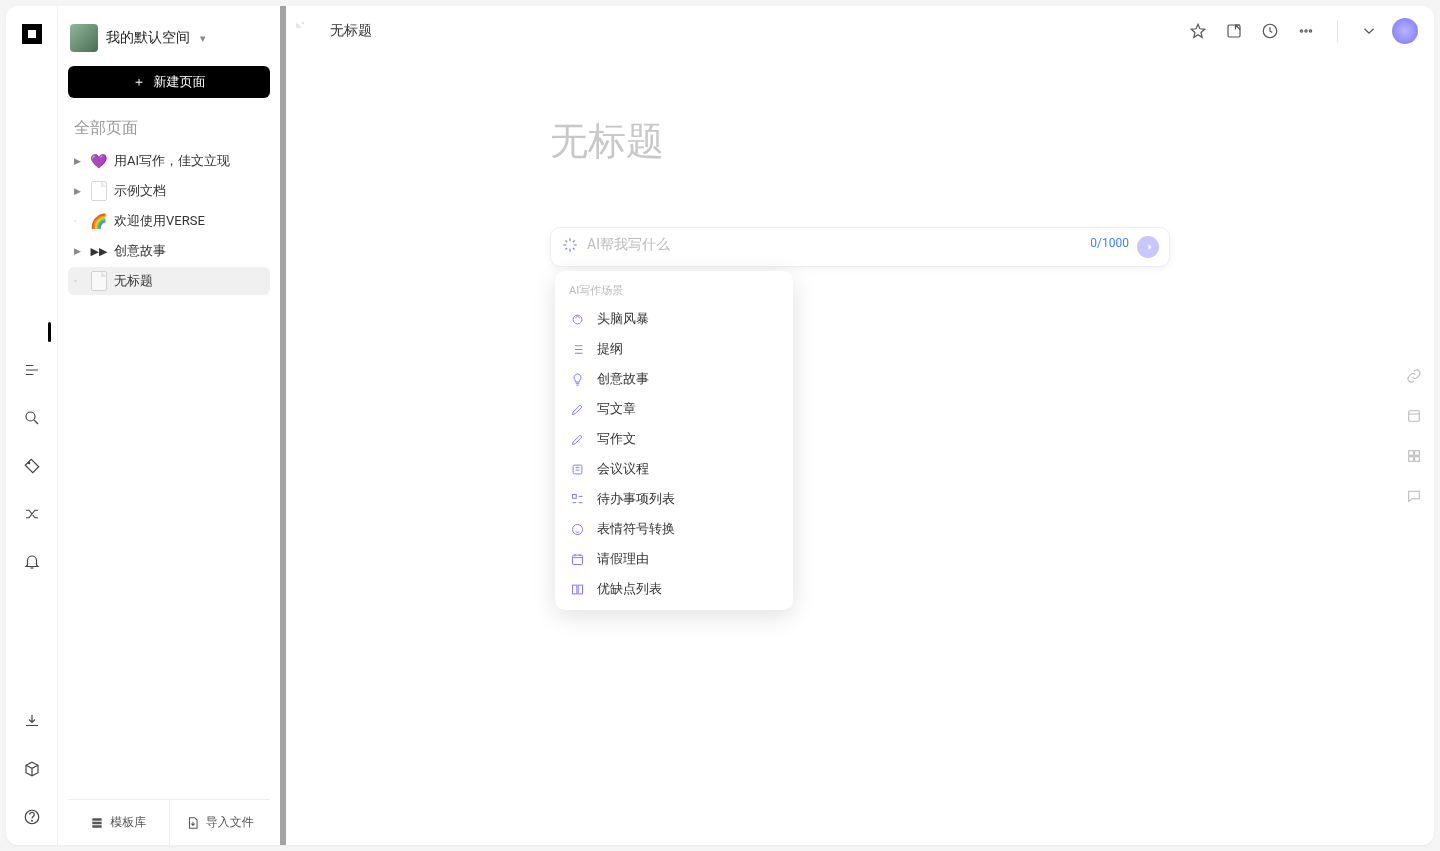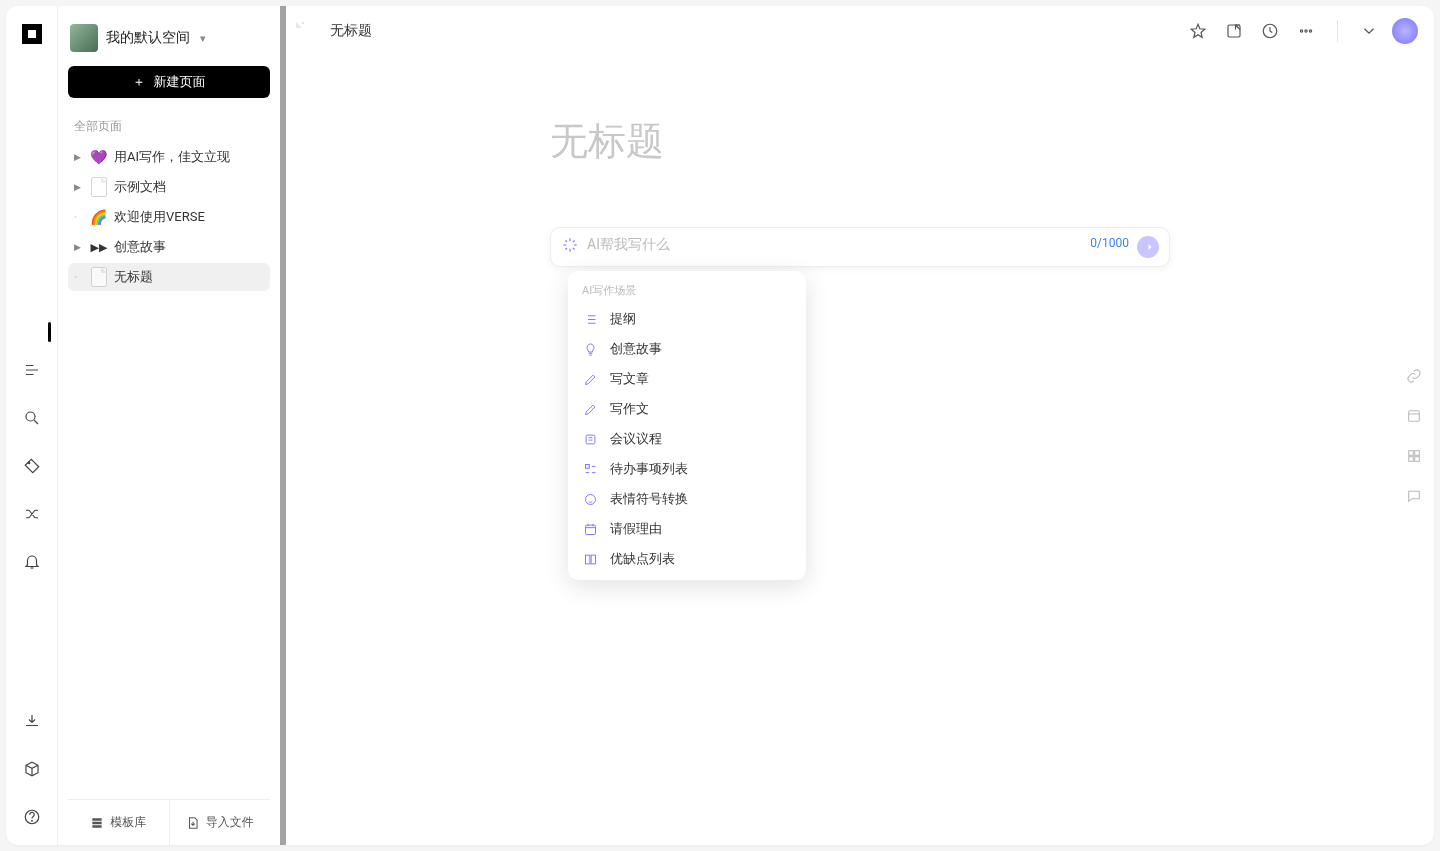--- a/index.html
+++ b/index.html
@@ -12,21 +12,21 @@
 .rail-btn { width:20px; height:20px; display:flex; align-items:center; justify-content:center; color:#555; cursor:pointer; }
 .rail-btn svg { width:18px; height:18px; stroke:#444; fill:none; stroke-width:1.6; }
 .rail-sep { position:absolute; left:48px; top:322px; width:3px; height:20px; background:#000; border-radius:2px; }
 
 .sidebar { width:228px; display:flex; flex-direction:column; padding:14px 10px 0 10px; border-right:6px solid #a3a3a3; }
 .workspace { display:flex; align-items:center; gap:8px; padding:4px 2px 14px 2px; cursor:pointer; }
 .ws-avatar { width:28px; height:28px; border-radius:4px; background:linear-gradient(135deg,#8fb89a,#4a6b52); }
 .ws-name { font-size:14px; color:#222; font-weight:500; }
 .ws-chev { color:#888; font-size:11px; margin-left:2px; }
 .new-page { background:#000; color:#fff; border:none; border-radius:6px; height:32px; display:flex; align-items:center; justify-content:center; gap:8px; font-size:13px; cursor:pointer; margin:0 0 18px 0; }
-.section-label { font-size:12px; color:#999; padding:2px 6px 8px 6px; }
+.section-label { font-size:16px; color:#999; padding:2px 6px 8px 6px; }
 .tree { list-style:none; display:flex; flex-direction:column; gap:2px; }
 .tree li { display:flex; align-items:center; gap:6px; padding:5px 6px; border-radius:6px; font-size:13px; color:#333; cursor:pointer; }
 .tree li.active { background:#f0f0f0; font-weight:500; }
 .tree .caret { width:10px; font-size:9px; color:#888; }
 .tree .emoji { width:18px; font-size:14px; text-align:center; }
 .tree .pageicon { width:18px; height:18px; opacity:0.6; display:inline-flex; align-items:center; justify-content:center; }
 .trash { font-size:12px; color:#999; padding:10px 6px; cursor:pointer; }
 .sidebar-footer { margin-top:auto; display:flex; border-top:1px solid #eee; }
 .sb-foot-btn { flex:1; display:flex; align-items:center; justify-content:center; gap:6px; font-size:12px; color:#555; padding:14px 0; cursor:pointer; }
 .sb-foot-btn:first-child { border-right:1px solid #eee; }
@@ -47,21 +47,21 @@
 .ai-wrap { width:620px; position:relative; }
 .ai-input { display:flex; align-items:flex-start; background:#fff; border:1px solid #eee; border-radius:10px; padding:8px 10px; box-shadow:0 2px 8px rgba(0,0,0,0.05); gap:8px; }
 .ai-icon { color:#7b73ff; }
 .ai-icon svg { width:18px; height:18px; stroke:#7b73ff; fill:none; stroke-width:1.5; }
 .ai-input input { flex:1; border:none; outline:none; font-size:14px; color:#333; background:transparent; }
 .ai-input input::placeholder { color:#bbb; }
 .ai-count { font-size:12px; color:#3b82f6; }
 .ai-send { width:22px; height:22px; border-radius:50%; background:#c9c6ff; display:flex; align-items:center; justify-content:center; }
 .ai-send svg { width:12px; height:12px; fill:#fff; }
 
-.ai-menu { position:absolute; top:44px; left:18px; width:238px; background:#fff; border-radius:10px; box-shadow:0 6px 24px rgba(0,0,0,0.12); padding:10px 0 6px 0; }
+.ai-menu { position:absolute; top:44px; left:5px; width:238px; background:#fff; border-radius:10px; box-shadow:0 6px 24px rgba(0,0,0,0.12); padding:10px 0 6px 0; }
 .ai-menu-head { font-size:11px; color:#bbb; padding:2px 14px 6px 14px; }
 .ai-menu-list { list-style:none; }
 .ai-menu-list li { display:flex; align-items:center; gap:12px; padding:6px 14px; font-size:13px; color:#333; cursor:pointer; }
 .mi-icon { width:16px; height:16px; display:flex; align-items:center; justify-content:center; color:#7b73ff; }
 .mi-icon svg { width:15px; height:15px; stroke:#7b73ff; fill:none; stroke-width:1.5; }
 
 .right-rail { position:absolute; right:10px; top:360px; display:flex; flex-direction:column; gap:20px; }
 .right-rail div { width:20px; height:20px; display:flex; align-items:center; justify-content:center; color:#bbb; cursor:pointer; }
 .right-rail svg { width:16px; height:16px; stroke:#bbb; fill:none; stroke-width:1.6; }
 
@@ -240,20 +240,29 @@
               </svg>
             </span>
         </div>
 
         <div class="ai-menu">
           <div class="ai-menu-head">AI写作场景</div>
           <ul class="ai-menu-list">
             <li>
                 <span class="mi-icon">
                   <svg viewBox="0 0 24 24">
+                    <circle cx="12" cy="12" r="7"></circle>
+                    <path d="M9 10c0-2 2-3 3-3s3 1 3 3"></path>
+                  </svg>
+                </span>
+                <span>头脑风暴</span>
+              </li>
+            <li>
+                <span class="mi-icon">
+                  <svg viewBox="0 0 24 24">
                     <path d="M8 6h12M8 12h12M8 18h12M4 6h.01M4 12h.01M4 18h.01"></path>
                   </svg>
                 </span>
                 <span>提纲</span>
               </li>
             <li>
                 <span class="mi-icon">
                   <svg viewBox="0 0 24 24">
                     <path d="M9 18h6M10 21h4"></path>
                     <path d="M12 3a6 6 0 00-4 10c1 1 1 2 1 3h6c0-1 0-2 1-3a6 6 0 00-4-10z"></path>

